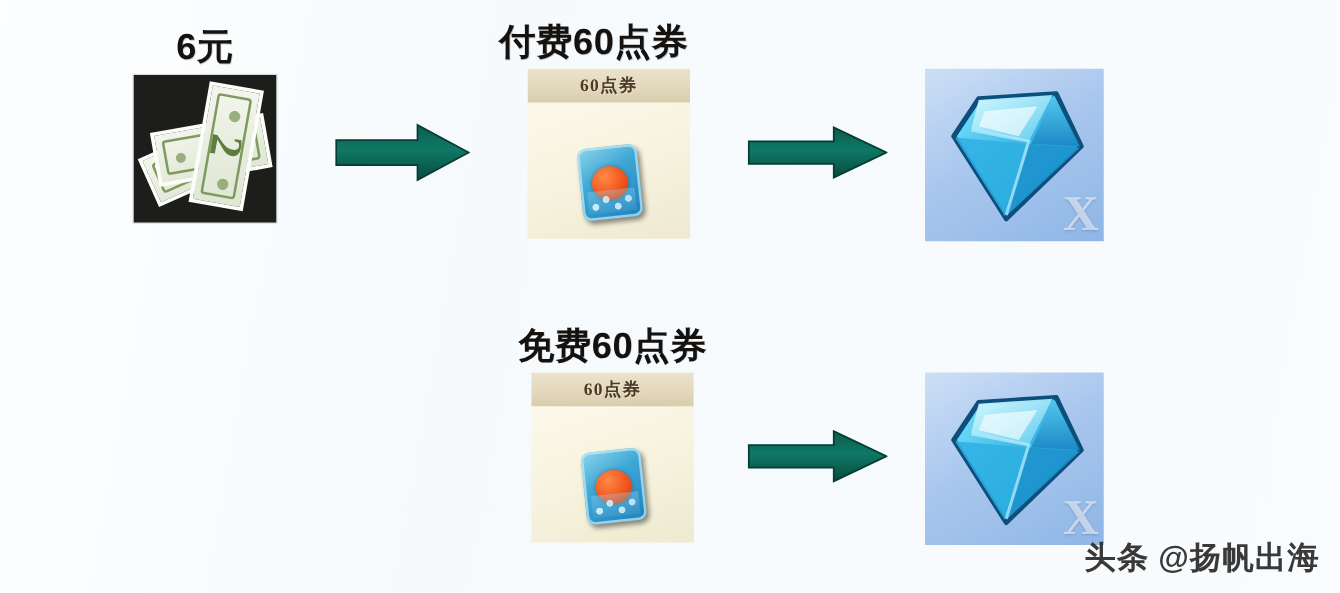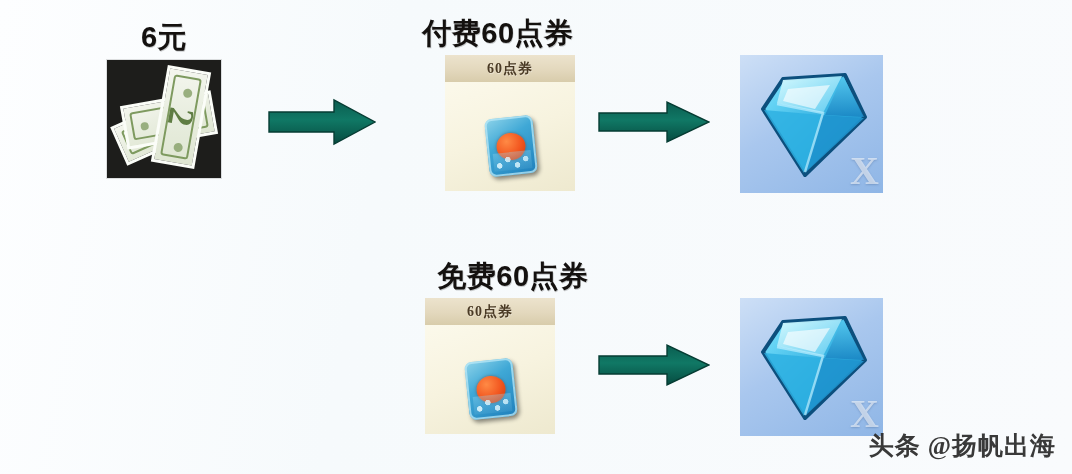--- a/index.html
+++ b/index.html
@@ -178,21 +178,21 @@
     position: absolute;
     right: 16px;
     bottom: 12px;
     display: flex;
     align-items: center;
     gap: 7px;
     font-size: 25px;
     font-weight: 700;
     color: #2b2b2b;
     letter-spacing: 1px;
-    font-family: Liberation Serif, serif;
+    font-family: Liberation Sans, sans-serif;
     opacity: 0.93;
   }
 </style>
 </head>
 <body>
 
 <div class="canvas">
 
   <div class="node" style="left:107px; top:18px; width:114px; height:160px;">
     <div class="node-label" style="top:0px;">6元</div>
@@ -218,21 +218,21 @@
         <linearGradient id="ag1" x1="0" y1="0" x2="0" y2="1">
           <stop offset="0%" stop-color="#0b5d50"></stop>
           <stop offset="45%" stop-color="#107865"></stop>
           <stop offset="100%" stop-color="#064b40"></stop>
         </linearGradient>
       </defs>
       <path d="M1,14 L66,14 L66,2 L107,24 L66,46 L66,34 L1,34 Z" fill="url(#ag1)" stroke="#063c33" stroke-width="1.4"></path>
     </svg>
   </div>
 
-  <div class="node" style="left:445px; top:14px; width:106px; height:180px;">
+  <div class="node" style="left:422px; top:14px; width:106px; height:180px;">
     <div class="node-label" style="top:0px;">付费60点券</div>
     <div class="coupon-tile" style="left:0; top:41px;">
       <div class="coupon-banner">
         <span class="coupon-banner-text">60点券</span>
       </div>
       <div class="coupon-card">
         <div class="coupon-card-orb"></div>
         <div class="coupon-card-deco"></div>
       </div>
     </div>
@@ -281,21 +281,21 @@
         <path d="M17,47 L74,52 L57,110 Z" fill="#2eb0e2" opacity="0.85"></path>
 
         <path d="M76,52 L117,55 L58,110 Z" fill="#1f93ce" opacity="0.9"></path>
 
         <path d="M30,41 L76,50 L58,109" fill="none" stroke="#bdefff" stroke-width="2.5" opacity="0.7"></path>
       </svg>
       <div class="diamond-wm">X</div>
     </div>
   </div>
 
-  <div class="node" style="left:425px; top:257px; width:130px; height:180px;padding-left:46px;">
+  <div class="node" style="left:425px; top:257px; width:130px; height:180px;">
     <div class="node-label" style="top:0px;">免费60点券</div>
     <div class="coupon-tile" style="left:0; top:41px;">
       <div class="coupon-banner">
         <span class="coupon-banner-text">60点券</span>
       </div>
       <div class="coupon-card">
         <div class="coupon-card-orb"></div>
         <div class="coupon-card-deco"></div>
       </div>
     </div>

